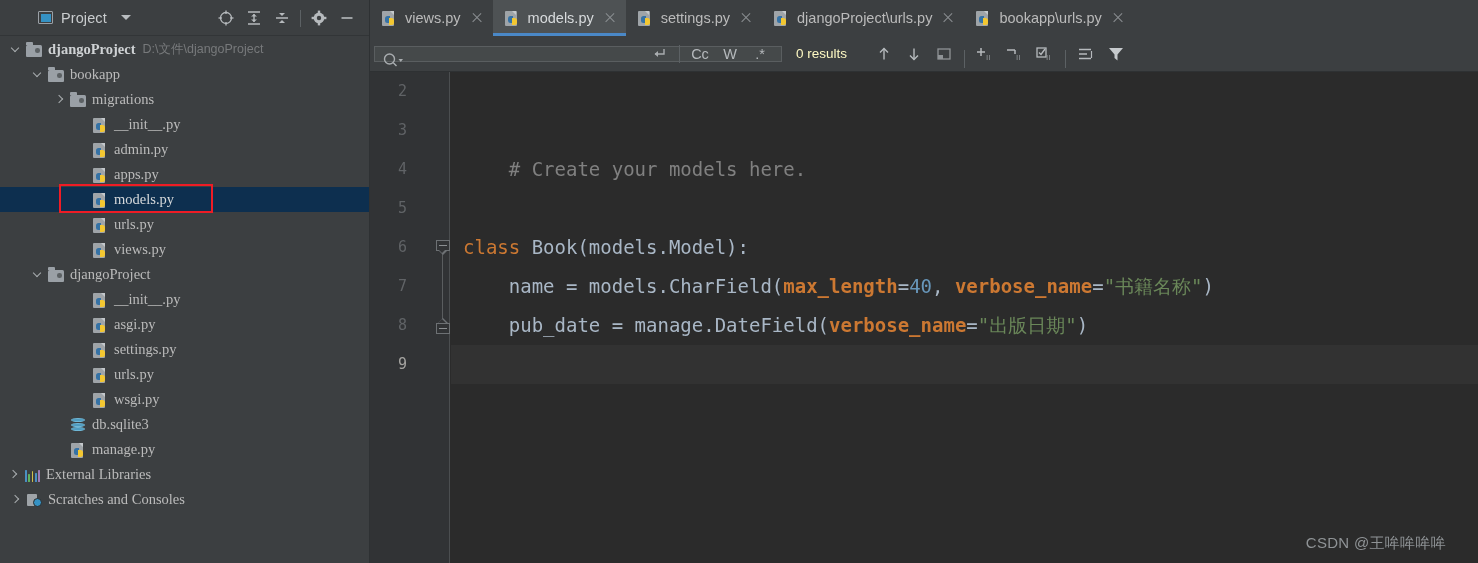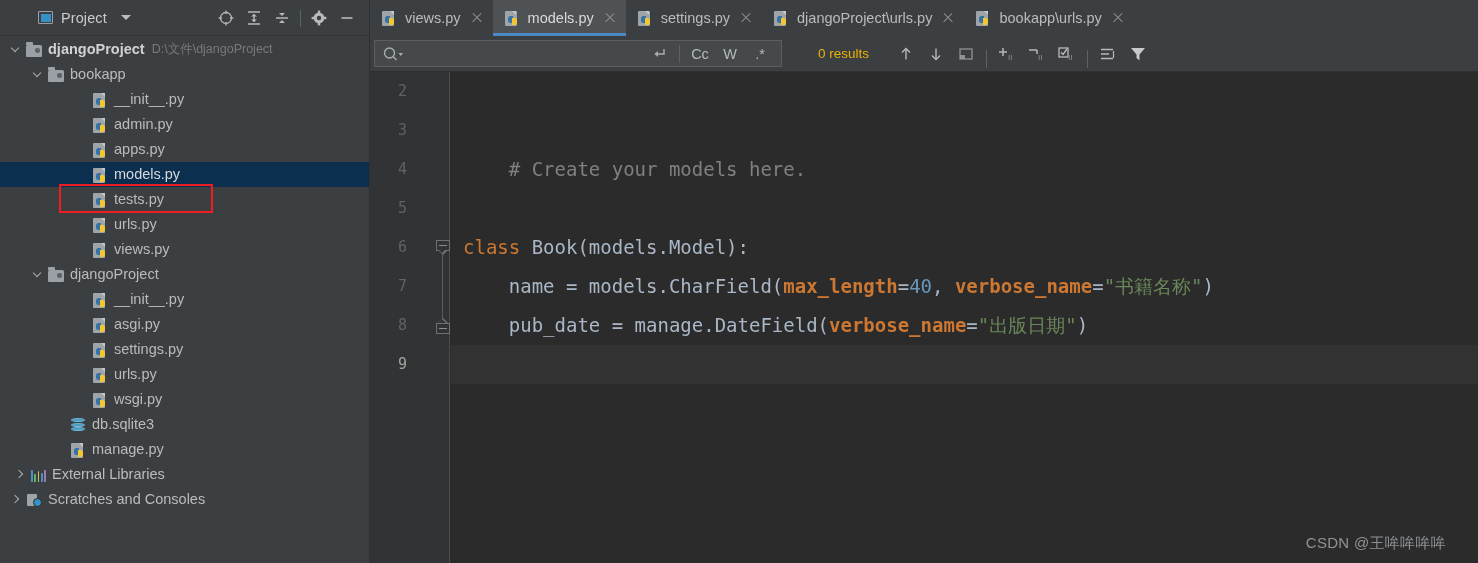--- a/index.html
+++ b/index.html
@@ -64,21 +64,21 @@
   }
   .row .arrow.none { visibility: hidden; }
   .row .arrow i {
     position: absolute; left: 3px; top: 3px;
     width: 6px; height: 6px;
     border-right: 1.6px solid #a9adb0; border-bottom: 1.6px solid #a9adb0;
   }
   .row .arrow.down i { transform: rotate(45deg); left: 2px; top: 1.5px; }
   .row .arrow.right i { transform: rotate(-45deg); left: 1.5px; top: 3px; }
   .ico { width: 17px; height: 16px; margin-right: 5px; flex: 0 0 17px; position: relative; }
-  .lbl { line-height: 1; }
+  .lbl { line-height: 1; font-family: Liberation Serif, serif; }
   .lbl.bold { font-weight: bold; color: #cfd2d4; }
   .path { color: #77797b; font-size: 12.5px; margin-left: 7px; }
   .row.selected { background: #0d2f4f; }
   .row.selected .lbl { color: #d6d9db; }
 
   
   .folder {
     position: absolute; left: 0; top: 3px;
     width: 16px; height: 12px; border-radius: 1.5px 1.5px 1px 1px;
     background: #9aa0a6;
@@ -177,37 +177,37 @@
   .tab-close::before { transform: rotate(45deg); }
   .tab-close::after { transform: rotate(-45deg); }
 
   
   #findbar {
     position: absolute; left: 370px; top: 36px; right: 0; height: 36px;
     background: #3c3f41; display: flex; align-items: center;
     border-bottom: 1px solid #2e3133;
   }
   #find-input-wrap {
-    width: 408px; height: 27px; margin-left: 4px;
+    width: 408px; height: 16px; margin-left: 4px;
     background: #45494a; border: 1px solid #5a5e60;
     display: flex; align-items: center; padding: 0 6px;
     position: relative;
   }
   #find-input {
     flex: 1; background: transparent; border: none; outline: none;
     color: #c9ccce; font-size: 14px; font-family: "Liberation Sans", sans-serif;
     padding-left: 28px;
   }
   .searchglyph { position: absolute; left: 7px; top: 5px; width: 22px; height: 17px; }
   .find-opt {
     color: #b5b9bc; font-size: 14.5px; width: 30px; text-align: center;
     font-family: "Liberation Sans", sans-serif;
   }
   .findsep { width: 1px; height: 18px; background: #5c6164; margin: 0 5px; }
-  #results-count { color: #eab308; font-size: 13.5px; margin-left: 36px; }
+  #results-count { color: #fef9c3; font-size: 13.5px; margin-left: 14px; }
   .find-btn { width: 30px; height: 28px; display: flex; align-items: center; justify-content: center; }
 
   
   #editor {
     position: absolute; left: 370px; top: 72px; right: 0; bottom: 0;
     background: #2b2b2b; overflow: hidden;
   }
   #gutter {
     position: absolute; left: 0; top: 0; width: 80px; height: 100%;
     background: #313335; border-right: 1px solid #4b4e50;
@@ -346,20 +346,29 @@
         </div>
         <div class="row" style="padding-left: 32px;">
           <span class="arrow down">
             <i></i>
           </span>
           <span class="ico">
             <span class="folder"></span>
           </span>
           <span class="lbl">bookapp</span>
         </div>
+        <div class="row" style="padding-left: 54px;">
+          <span class="arrow right">
+            <i></i>
+          </span>
+          <span class="ico">
+            <span class="folder"></span>
+          </span>
+          <span class="lbl">migrations</span>
+        </div>
         <div class="row" style="padding-left: 76px;">
           <span class="arrow none"></span>
           <span class="ico">
             <span class="pyfile">
               <span class="sheet"></span>
               <span class="fold"></span>
               <span class="pyb"></span>
             </span>
           </span>
           <span class="lbl">__init__.py</span>
@@ -389,31 +398,20 @@
         <div class="row selected" style="padding-left: 76px;">
           <span class="arrow none"></span>
           <span class="ico">
             <span class="pyfile">
               <span class="sheet"></span>
               <span class="fold"></span>
               <span class="pyb"></span>
             </span>
           </span>
           <span class="lbl">models.py</span>
-        </div>
-        <div class="row" style="padding-left: 76px;">
-          <span class="arrow none"></span>
-          <span class="ico">
-            <span class="pyfile">
-              <span class="sheet"></span>
-              <span class="fold"></span>
-              <span class="pyb"></span>
-            </span>
-          </span>
-          <span class="lbl">tests.py</span>
         </div>
         <div class="row" style="padding-left: 76px;">
           <span class="arrow none"></span>
           <span class="ico">
             <span class="pyfile">
               <span class="sheet"></span>
               <span class="fold"></span>
               <span class="pyb"></span>
             </span>
           </span>
@@ -509,21 +507,21 @@
           <span class="arrow none"></span>
           <span class="ico">
             <span class="pyfile">
               <span class="sheet"></span>
               <span class="fold"></span>
               <span class="pyb"></span>
             </span>
           </span>
           <span class="lbl">manage.py</span>
         </div>
-        <div class="row" style="padding-left: 14px;">
+        <div class="row" style="padding-left: 8px;">
           <span class="arrow right">
             <i></i>
           </span>
           <span class="ico">
             <span class="barsico">
               <i style="background:#4a90c4;height:12px"></i>
               <i style="background:#5fb35f;height:8px"></i>
               <i style="background:#d0c04a;height:11px"></i>
               <i style="background:#4a90c4;height:9px"></i>
               <i style="background:#9e7bb5;height:12px"></i>

